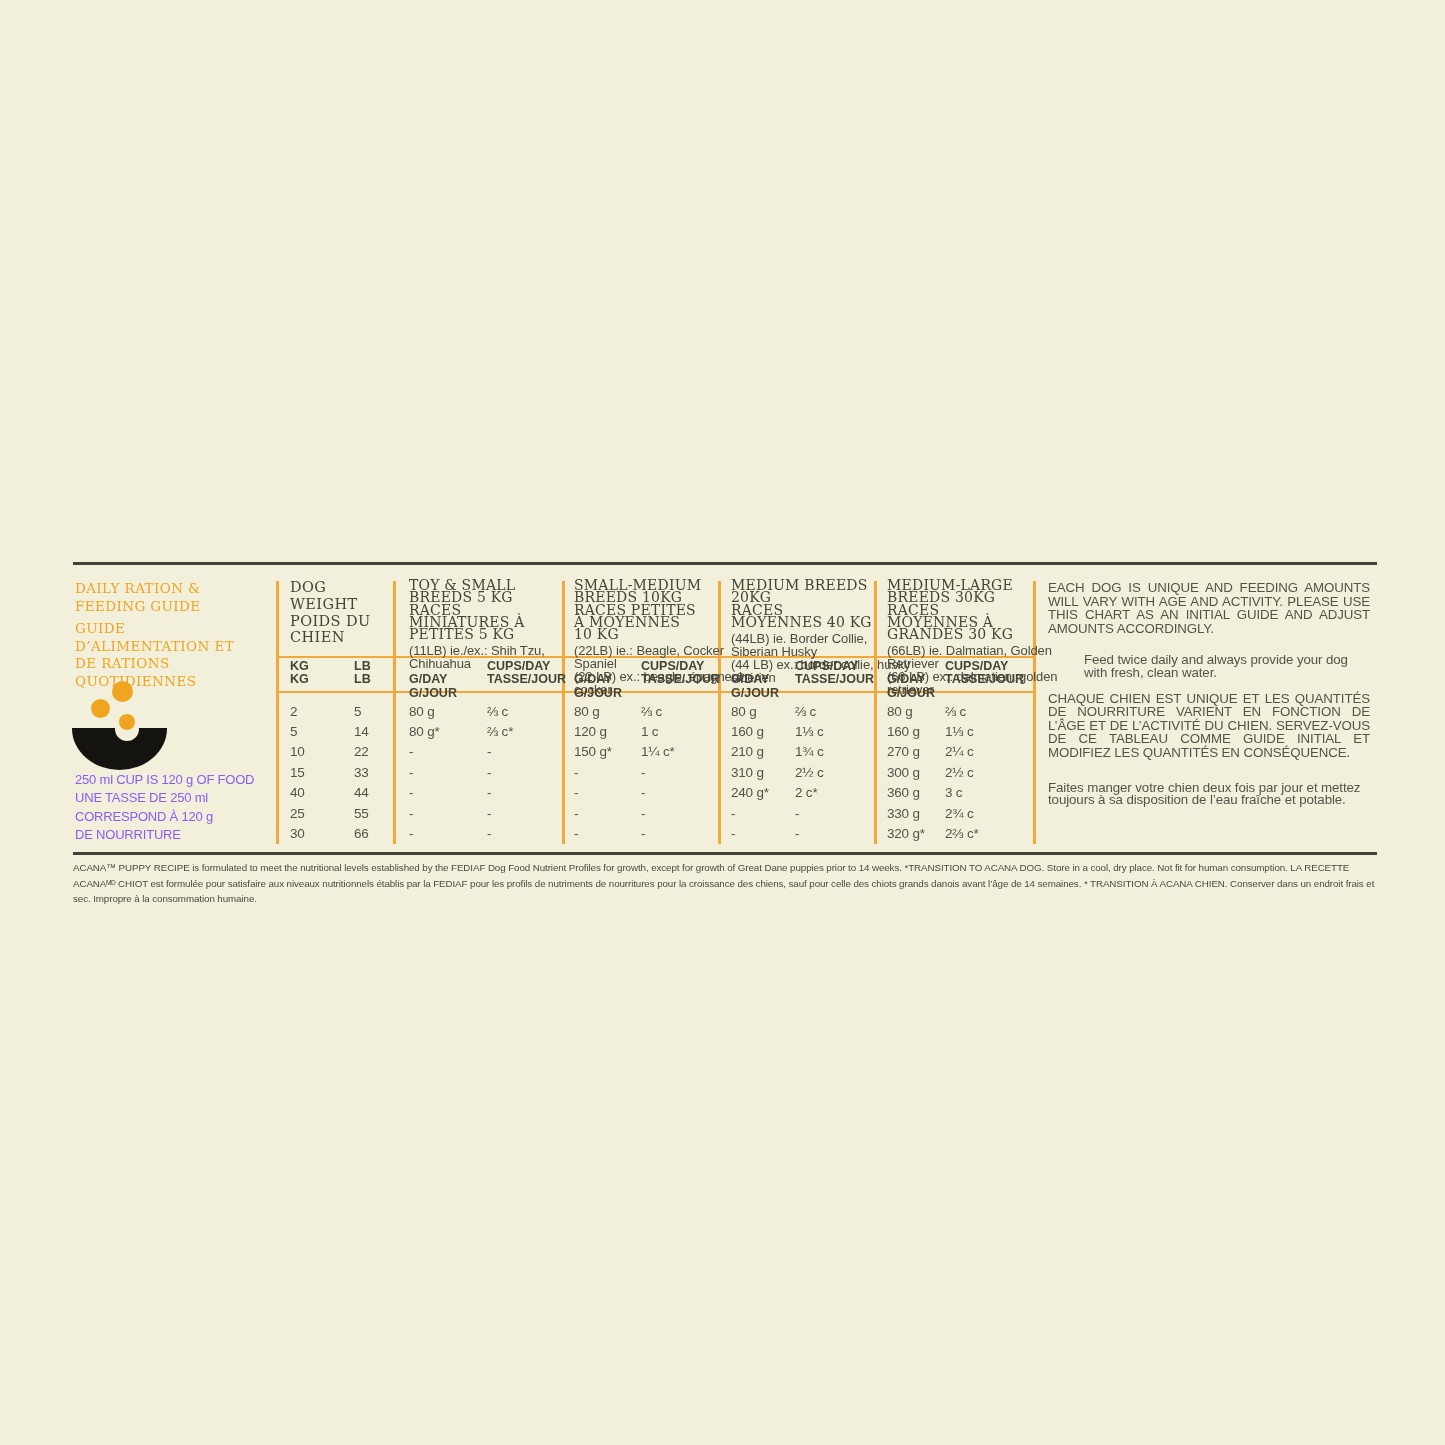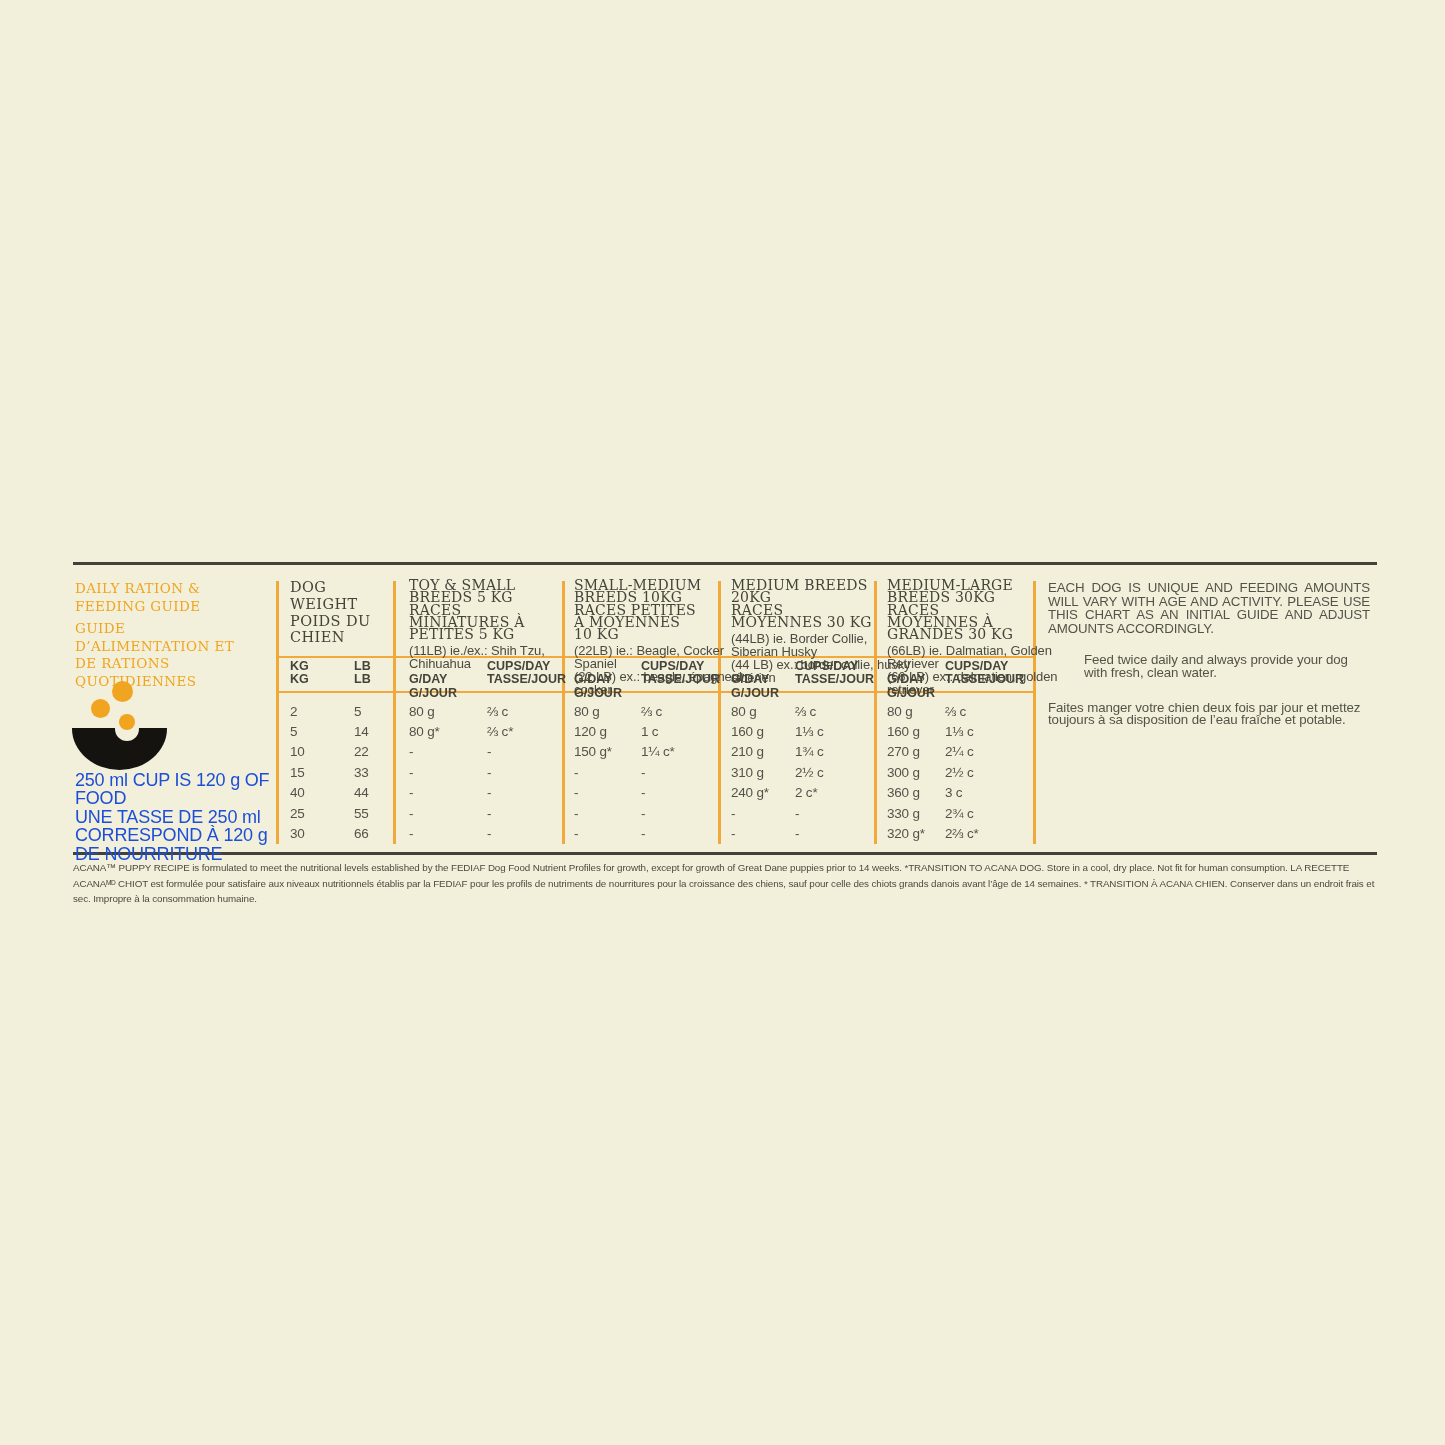--- a/index.html
+++ b/index.html
@@ -24,21 +24,21 @@
   
   .rule{left:73px;width:1304px;height:3px;background:var(--rule);}
   .rule.top{top:562px;}
   .rule.bottom{top:852px;}
 
   
   .slab{font-family:"DejaVu Serif","Liberation Serif",serif;font-weight:normal;}
   .lp-title{left:75px;width:176px;color:var(--orange);font-size:13.5px;line-height:17.5px;letter-spacing:.4px;}
   .lp-title.en{top:580px;}
   .lp-title.fr{top:620px;}
-  .cupnote{left:75px;top:771px;width:210px;font-size:18px;line-height:18.4px;color:#1d4ed8;white-space:pre-line;letter-spacing:-.2px;}
+  .cupnote{left:75px;top:771px;width:210px;font-size:13px;line-height:18.4px;color:#8b5cf6;white-space:pre-line;letter-spacing:-.2px;}
 
   
   .bowl-wrap{left:72px;top:680px;width:96px;height:97px;}
   .kib{position:absolute;border-radius:50%;background:var(--orange);}
   .kib.k1{left:40px;top:1px;width:21px;height:21px;}
   .kib.k2{left:19px;top:19px;width:19px;height:19px;}
   .kib.k3{left:47px;top:34px;width:16px;height:16px;z-index:3;}
   .notch{position:absolute;left:43px;top:37px;width:24px;height:24px;border-radius:50%;background:var(--bg);z-index:2;}
   .bowl{position:absolute;left:0;top:48px;width:95px;height:42px;background:var(--bowl);border-radius:0 0 48px 48px / 0 0 42px 42px;z-index:1;}
 
@@ -231,21 +231,21 @@
       </div>
       <div class="trow">
         <span class="gv">-</span>
         <span class="cv">-</span>
       </div>
     </div>
 </div>
 
 <div class="abs gcol g3">
   <div class="g-title slab">MEDIUM BREEDS 20KG</div>
-  <div class="g-title slab">RACES MOYENNES 30 KG</div>
+  <div class="g-title slab">RACES MOYENNES 40 KG</div>
   <div class="g-ex">(44LB) ie. Border Collie, Siberian Husky
 (44 LB) ex.: border collie, husky sibérien</div>
   <div class="g-head">
     <span class="gh-g">G/DAY
 G/JOUR</span>
     <span class="gh-c">CUPS/DAY
 TASSE/JOUR</span>
   </div>
   <div class="g-rows">
       <div class="trow">
@@ -318,16 +318,17 @@
       <div class="trow">
         <span class="gv">320 g*</span>
         <span class="cv">2⅔ c*</span>
       </div>
     </div>
 </div>
 
 <div class="abs info">
   <p class="caps">EACH DOG IS UNIQUE AND FEEDING AMOUNTS WILL VARY WITH AGE AND ACTIVITY. PLEASE USE THIS CHART AS AN INITIAL GUIDE AND ADJUST AMOUNTS ACCORDINGLY.</p>
   <p class="sent m1">Feed twice daily and always provide your dog with fresh, clean water.</p>
+  <p class="caps m2">CHAQUE CHIEN EST UNIQUE ET LES QUANTITÉS DE NOURRITURE VARIENT EN FONCTION DE L’ÂGE ET DE L’ACTIVITÉ DU CHIEN. SERVEZ-VOUS DE CE TABLEAU COMME GUIDE INITIAL ET MODIFIEZ LES QUANTITÉS EN CONSÉQUENCE.</p>
   <p class="sent m3">Faites manger votre chien deux fois par jour et mettez toujours à sa disposition de l’eau fraîche et potable.</p>
 </div>
 
 <div class="abs footnote">ACANA™ PUPPY RECIPE  is formulated to meet the nutritional levels established by the FEDIAF Dog Food Nutrient Profiles for growth, except for growth of Great Dane puppies prior to 14 weeks. *TRANSITION TO ACANA  DOG. Store in a cool, dry place. Not fit for human consumption.  LA RECETTE ACANAᴹᴰ CHIOT est formulée pour satisfaire aux niveaux nutritionnels établis par la FEDIAF pour les profils de nutriments de nourritures pour la croissance des chiens, sauf pour celle des chiots grands danois avant l’âge de 14 semaines. * TRANSITION À ACANA CHIEN. Conserver dans un endroit frais et sec. Impropre à la consommation humaine.</div>
 
 </body></html>

